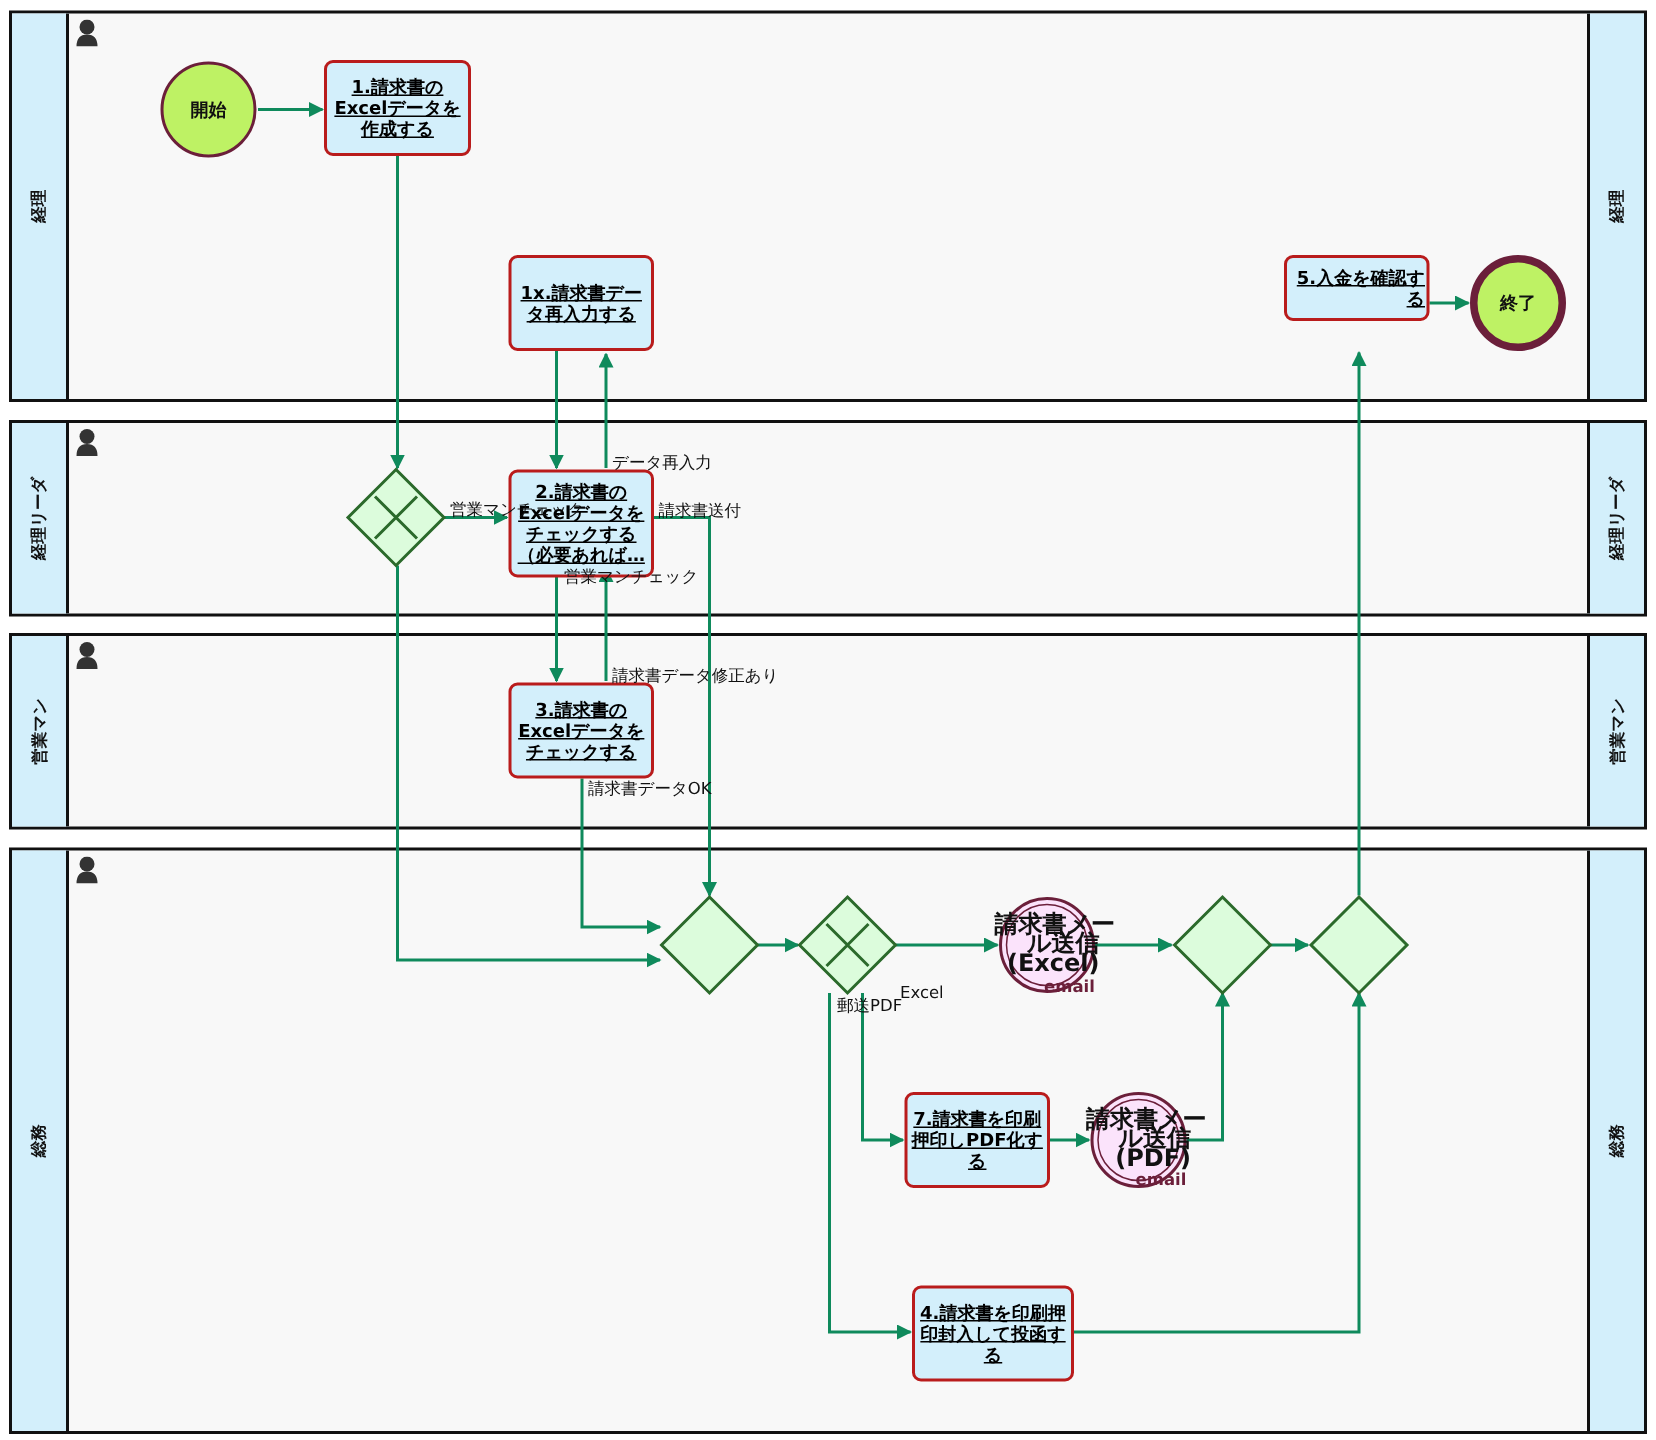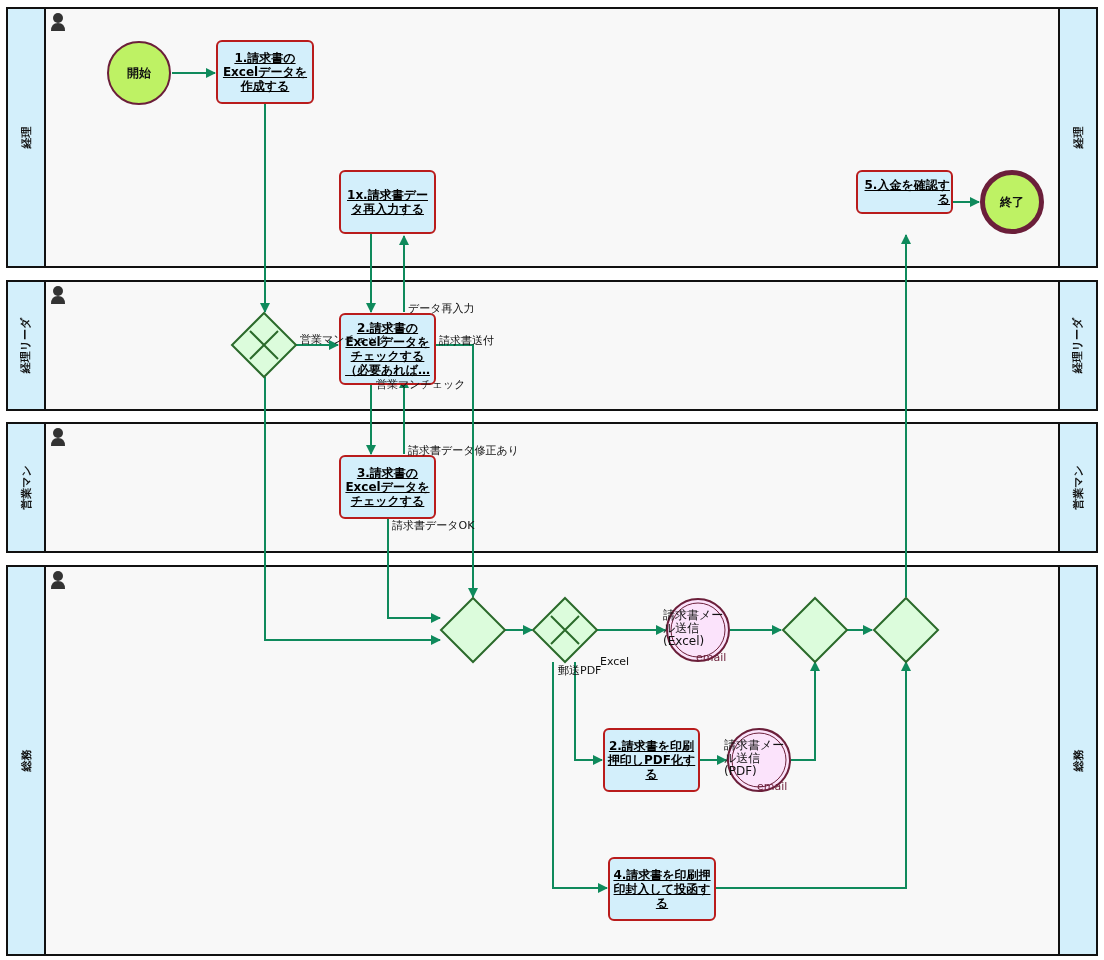--- a/index.html
+++ b/index.html
@@ -10,22 +10,22 @@
   .lane-head.left { left:0; border-right:2px solid #111; }
   .lane-head.right { right:0; border-left:2px solid #111; }
   .lane-head span { transform:rotate(-90deg); white-space:nowrap; font-size:11px; font-weight:bold; color:#111; }
   .person { position:absolute; left:42px; top:4px; width:16px; height:18px; }
   svg#flow { position:absolute; left:0; top:0; }
   .task { position:absolute; background:#d3effb; border:2px solid #b91c1c; border-radius:6px; box-sizing:border-box;
           display:flex; align-items:center; justify-content:center; text-align:center;
           font-size:12px; font-weight:bold; color:#000000; line-height:14px; overflow:hidden; padding:0 1px;text-decoration:underline; }
   .evt { position:absolute; border-radius:50%; box-sizing:border-box; background:#bef264; display:flex; align-items:center; justify-content:center; font-size:12px; font-weight:bold; color:#111; }
   .lbl { position:absolute; font-size:11px; color:#111; white-space:nowrap; }
-  .mail { position:absolute; text-align:left; font-size:12px; font-weight:normal; line-height:13px; color:#111; white-space:nowrap; }
-  .mail-tag { position:absolute; font-size:11px; font-weight:normal; color:#6b1f3a; }
+  .mail { position:absolute; text-align:right; font-size:16px; font-weight:bold; line-height:13px; color:#111; white-space:nowrap; }
+  .mail-tag { position:absolute; font-size:11px; font-weight:bold; color:#6b1f3a; }
 </style>
 </head>
 <body>
 
 <div class="lane" style="top:7px;height:261px;">
   <div class="lane-head left">
       <span>経理</span>
     </div>
   <svg class="person" viewBox="0 0 16 18">
       <circle cx="8" cy="5" r="5" fill="#333"></circle>
@@ -132,21 +132,21 @@
 <div class="task" style="left:339px;top:170px;width:97px;height:64px;">
     <span>1x.請求書データ再入力する</span>
   </div>
 <div class="task" style="left:339px;top:313px;width:97px;height:72px;">
     <span>2.請求書のExcelデータをチェックする（必要あれば…</span>
   </div>
 <div class="task" style="left:339px;top:455px;width:97px;height:64px;">
     <span>3.請求書のExcelデータをチェックする</span>
   </div>
 <div class="task" style="left:603px;top:728px;width:97px;height:64px;">
-    <span>2.請求書を印刷押印しPDF化する</span>
+    <span>7.請求書を印刷押印しPDF化する</span>
   </div>
 <div class="task" style="left:608px;top:857px;width:108px;height:64px;">
     <span>4.請求書を印刷押印封入して投函する</span>
   </div>
 <div class="task" style="left:856px;top:170px;width:97px;height:44px;text-align:right;">
     <span>5.入金を確認する</span>
   </div>
 
 <div class="mail" style="left:663px;top:609px;width:70px;">
   <div>請求書メー</div>

